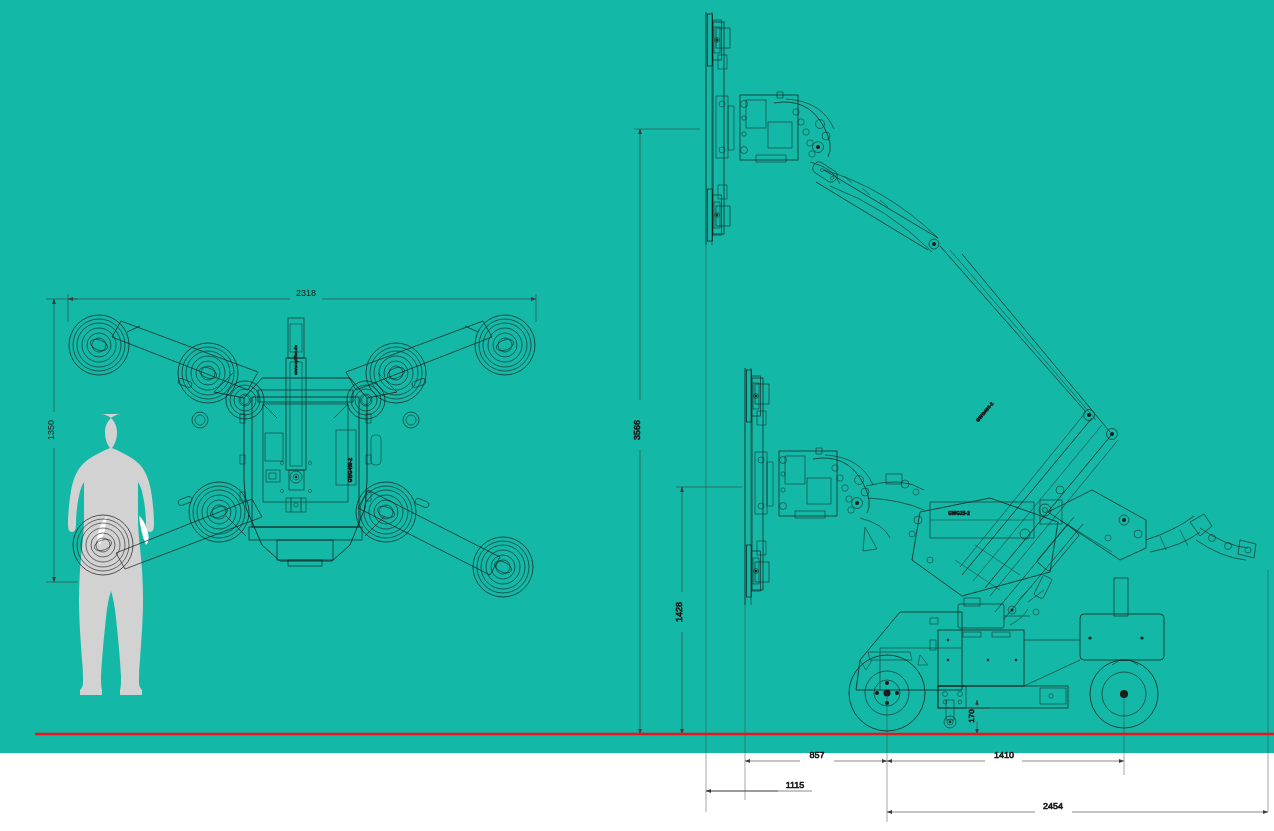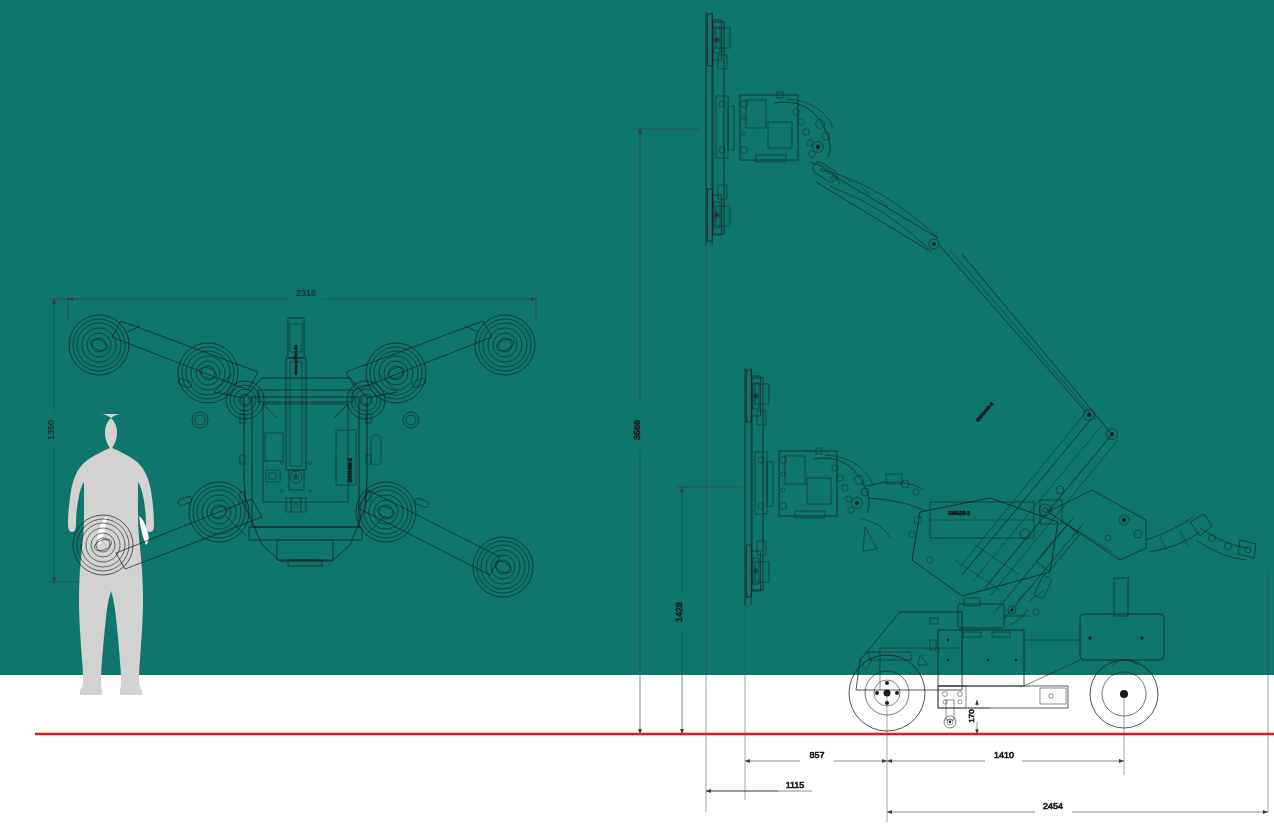--- a/index.html
+++ b/index.html
@@ -1,18 +1,18 @@
 <!DOCTYPE html>
 <html><head>
 <meta charset="utf-8">
 <style>
   html,body{margin:0;padding:0;background:#ffffff;}
   body{width:1274px;height:831px;overflow:hidden;
        font-family:"Liberation Sans", sans-serif;}
-  #sheet{position:relative;width:1274px;height:675px;background:#0f766e;}
+  #sheet{position:relative;width:1274px;height:753px;background:#14b8a6;}
   svg{display:block;}
   .dimtext{font-family:"Liberation Sans", sans-serif;font-size:9px;fill:#1a1a1a;}
   .dimtext-s{font-family:"Liberation Sans", sans-serif;font-size:8px;fill:#2a2a2a;}
   .tinytext{font-family:"Liberation Sans", sans-serif;font-size:4.2px;fill:#333;letter-spacing:.1px;}
   .tinytext-b{font-family:"Liberation Sans", sans-serif;font-size:4.6px;fill:#222;font-weight:bold;letter-spacing:.15px;}
 </style>
 </head>
 <body>
 
 <div id="sheet">

